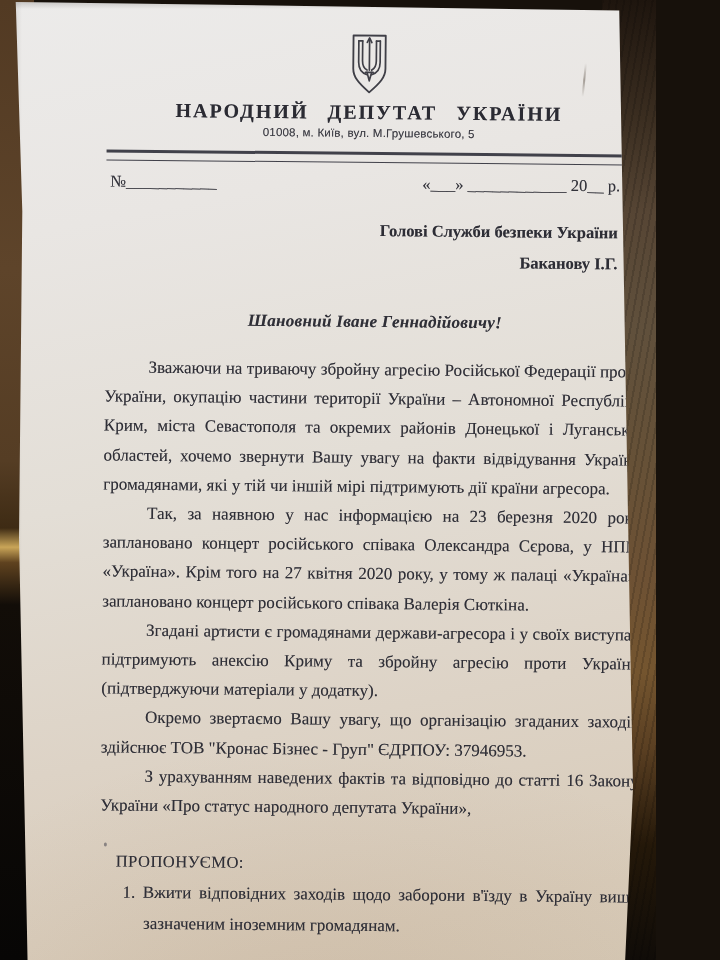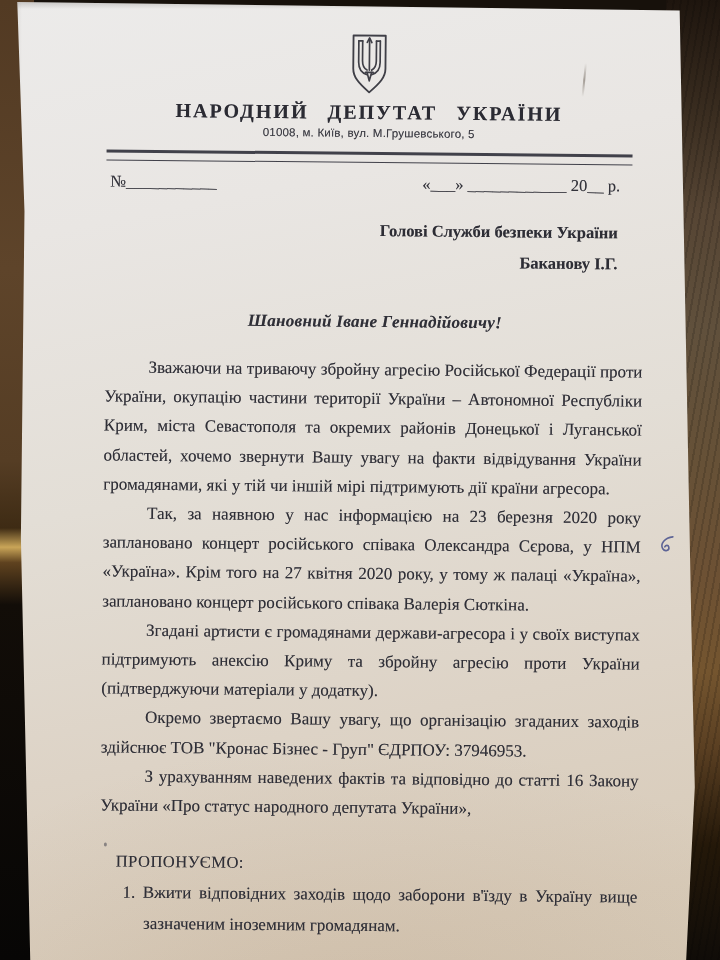--- a/index.html
+++ b/index.html
@@ -1,17 +1,17 @@
 <!DOCTYPE html>
 <html><head>
 <meta charset="utf-8">
 <style>
   html,body{margin:0;padding:0;}
   body{width:720px;height:960px;overflow:hidden;position:relative;background:#17110b;}
-  .scene{position:absolute;inset:0;width:720px;height:960px;}
+  .scene{position:absolute;inset:0;width:656px;height:960px;}
 
   
   .desk-left{position:absolute;left:0;top:0;width:34px;height:960px;
     background:linear-gradient(to bottom,
       #523a23 0%, #5e442a 28%, #553d24 48%, #3e2b14 55%,
       #c9a558 57%, #5f421f 58.6%, #120d08 63%, #070605 100%);}
   .desk-right{position:absolute;right:0;top:0;width:54px;height:960px;
     background:linear-gradient(to bottom,
       #1e150e 0%, #3a2d20 12%, #564534 22%, #60503c 34%, #665137 48%,
       #6d5134 60%, #74552f 70%, #5a3f22 78%, #241809 88%, #100c08 100%);}

